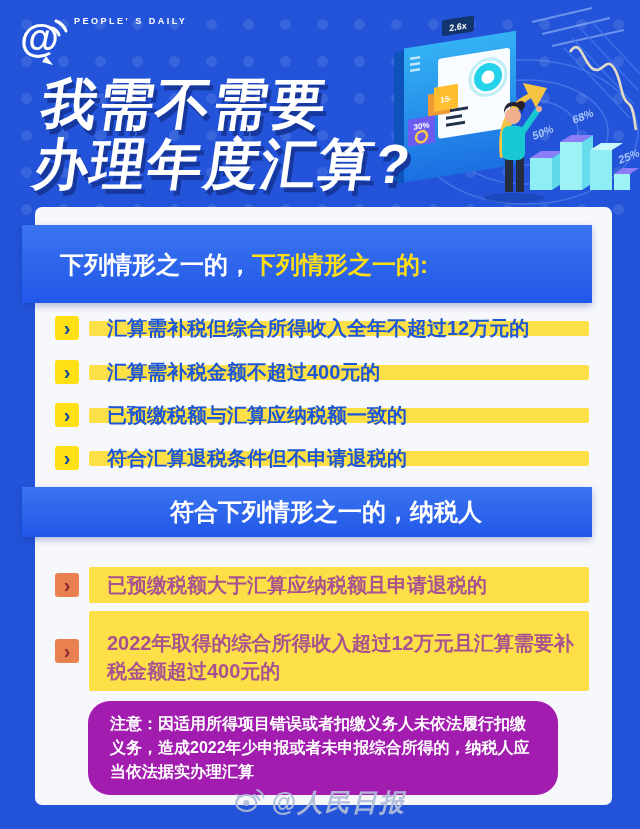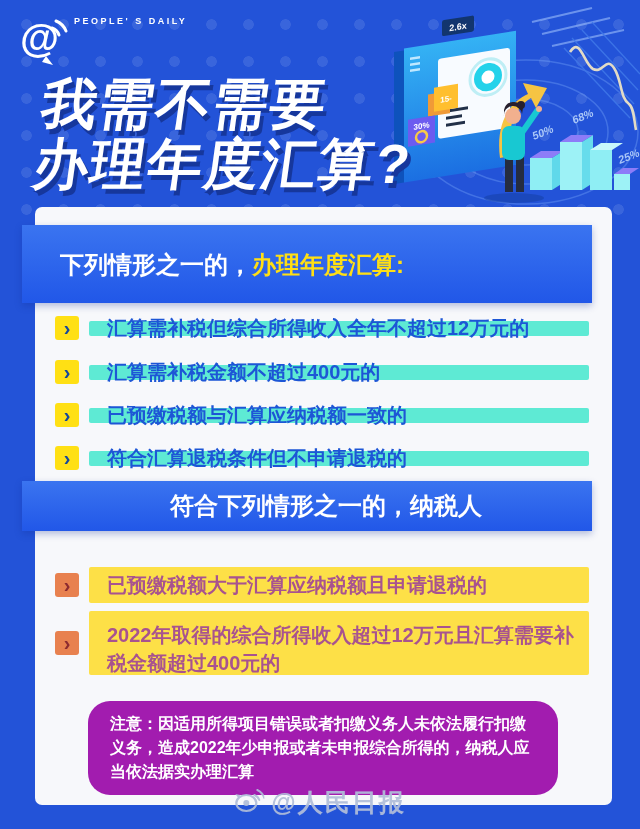--- a/index.html
+++ b/index.html
@@ -20,42 +20,42 @@
     text-shadow:4px 5px 0 #16379c; white-space:nowrap; }
   
   .illus { position:absolute; right:0; top:0; width:256px; height:212px; z-index:2; }
   
   .card { position:absolute; left:35px; top:207px; width:577px; height:598px;
     background:#f7f8fb; border-radius:7px; }
   .hdr { position:absolute; left:-13px; width:570px; background:linear-gradient(180deg,#3a74f0,#2157e8);
     box-shadow:0 3px 7px rgba(16,48,150,0.30); color:#fff; font-weight:bold; font-size:24px;
     display:flex; flex-direction:column; justify-content:center; padding-left:38px; }
   .hdr1 { top:18px; height:78px; line-height:33px; }
-  .hdr2 { top:274px; height:50px; flex-direction:row; align-items:center; }
+  .hdr2 { top:280px; height:50px; flex-direction:row; align-items:center; }
   .yellow { color:#ffdf14; }
   .row { position:absolute; left:20px; width:540px; display:flex; align-items:center; }
   .chip { width:24px; height:24px; border-radius:3px; flex:0 0 24px; display:flex; align-items:center;
     justify-content:center; font-weight:bold; font-size:20px; line-height:1; }
   .chip-y { background:#ffe014; color:#15489c; }
   .chip-o { background:#e8814f; color:#8c2b30; }
   .bar { margin-left:10px; width:500px; border-radius:2px; font-weight:bold; font-size:20px;
     display:flex; align-items:center; padding:0 0 0 18px; }
-  .bar-blue { background:#5eead4; color:#1d56d6; height:15px; }
+  .bar-blue { background:#fde047; color:#1d56d6; height:15px; }
   .bar-pink { background:#fde047; color:#a8538f; }
   .r1 { top:109px; } .r2 { top:153px; } .r3 { top:196px; } .r4 { top:239px; }
   .p1 { top:360px; } .p1 .bar { height:36px; }
-  .p2 { top:404px; } .p2 .bar { height:64px; line-height:28px; padding-top:16px; padding-bottom:4px; }
+  .p2 { top:404px; } .p2 .bar { height:80px; line-height:28px; padding-top:16px; padding-bottom:4px; }
   .note { position:absolute; left:53px; top:494px; width:470px; min-height:84px;
     background:#a21caf; border-radius:22px; color:#fff; font-weight:bold; font-size:16px;
     line-height:24px; padding:11px 22px; }
   
   .watermark { position:absolute; left:50%; transform:translateX(-50%); top:786px; z-index:5;
     display:flex; align-items:center; gap:7px; color:rgba(175,188,216,0.92);
     font-size:25px; font-weight:bold; letter-spacing:2px; }
-  .wm-on-blue { text-shadow:0 0 1px rgba(255,255,255,0.2); }
+  .wm-on-blue { text-shadow:0 0 1px rgba(255,255,255,0.2);font-style:italic; }
   svg text { font-family:"Liberation Sans", sans-serif; }
 </style>
 </head>
 <body>
 
 <div class="page">
   <div class="dots"></div>
 
   <div class="logo">
     <div class="logo-at">
@@ -153,21 +153,21 @@
         <circle cx="129" cy="116" r="8" fill="#f2b08e"></circle>
         <path d="M120,116 a9 9 0 0 1 18,-2 l1,-6 a10 10 0 0 0 -19,2 z" fill="#27202e"></path>
         <circle cx="137" cy="105" r="4" fill="#27202e"></circle>
       </g>
     </svg>
   </div>
 
   <div class="card">
 
     <div class="hdr hdr1">
-      <div><span>下列情形之一的，</span><span class="yellow">办理年度汇算:</span></div>
+      <div><span>下列情形之一的，</span><span class="yellow">下列情形之一的:</span></div>
     </div>
 
     <div class="row r1">
       <span class="chip chip-y">›</span>
       <div class="bar bar-blue">汇算需补税但综合所得收入全年不超过12万元的</div>
     </div>
     <div class="row r2">
       <span class="chip chip-y">›</span>
       <div class="bar bar-blue">汇算需补税金额不超过400元的</div>
     </div>

